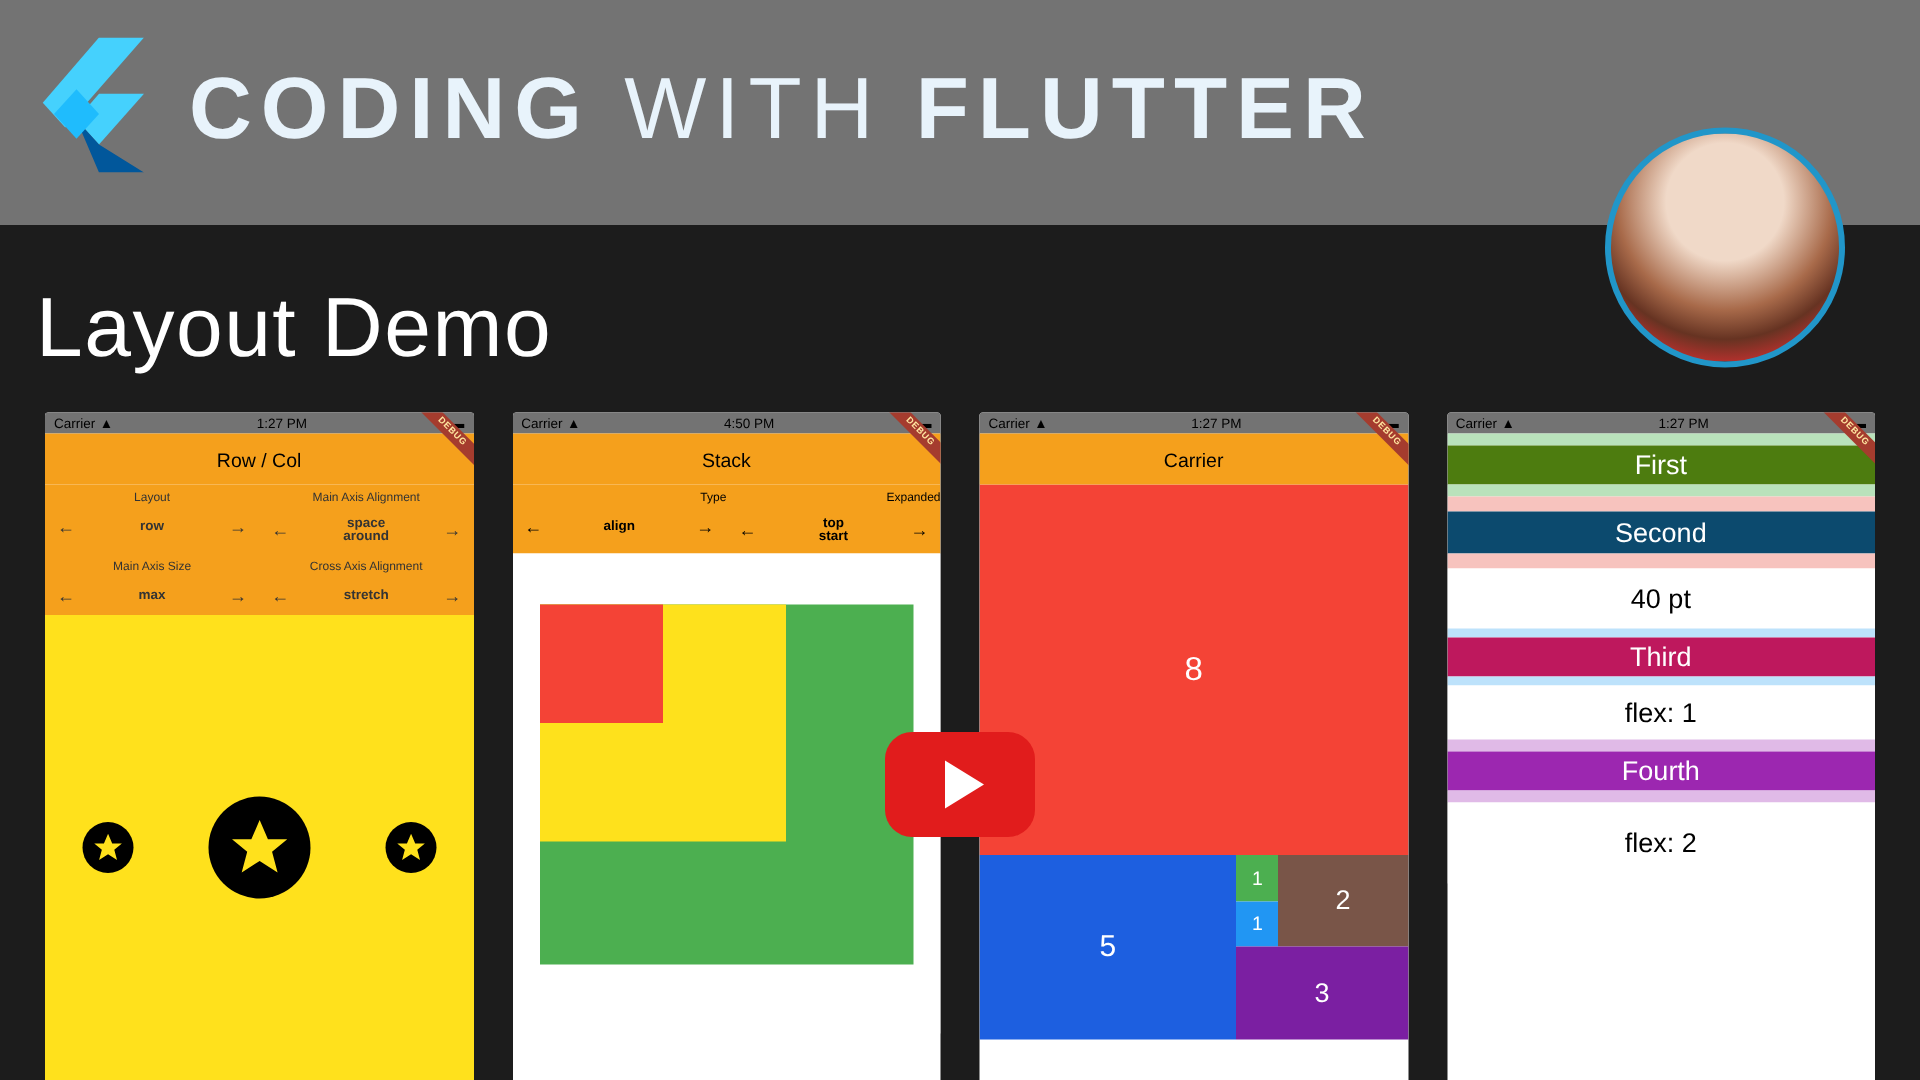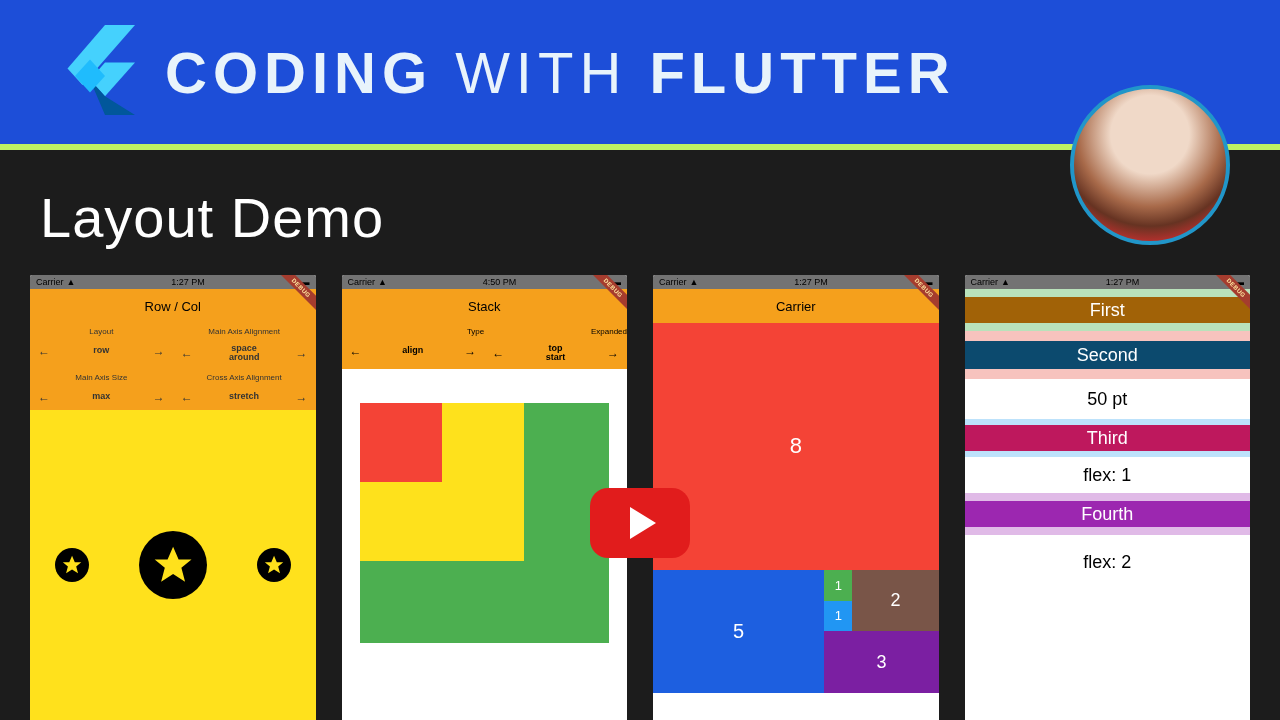--- a/index.html
+++ b/index.html
@@ -5,25 +5,25 @@
   * { margin: 0; padding: 0; box-sizing: border-box; }
   body {
     width: 1280px;
     height: 720px;
     background: #1c1c1c;
     font-family: -apple-system, BlinkMacSystemFont, "Segoe UI", sans-serif;
     overflow: hidden;
   }
   .header {
     height: 150px;
-    background: #1d4ed8;
-    border-bottom: 6px solid #bef264;
+    background: #737373;
+    border-bottom: 6px solid #737373;
     display: flex;
     align-items: center;
-    padding: 0 60px;
+    padding: 0 21px;
     gap: 30px;
     position: relative;
   }
   .flutter-logo {
     width: 75px; height: 95px;
     position: relative;
   }
   .header-title {
     color: #e8f3fb;
     font-size: 58px;
@@ -35,21 +35,21 @@
     position: absolute;
     right: 50px;
     top: 85px;
     width: 160px; height: 160px;
     border-radius: 50%;
     border: 4px solid #2196c9;
     background: radial-gradient(circle at 50% 30%, #f0d9c8 30%, #a86a4a 55%, #663322 70%, #c93030 85%);
     z-index: 10;
   }
   .subtitle-row {
-    padding: 35px 40px 25px 40px;
+    padding: 35px 40px 25px 24px;
   }
   .subtitle {
     color: #fff;
     font-size: 56px;
     font-weight: 300;
     letter-spacing: 1px;
   }
   .phones {
     display: flex;
     gap: 26px;
@@ -374,26 +374,26 @@
           <span>▲</span>
         </div>
       <div>1:27 PM</div>
       <div class="status-right">
           <span>▬</span>
         </div>
     </div>
     <div class="debug-ribbon">DEBUG</div>
     <div class="p4-body" id="p4-body">
         <div style="height: 8px; background: rgb(185, 226, 187);"></div>
-        <div class="pad-row" style="height: 26px; background: #a16207; text-align: center;">First</div>
+        <div class="pad-row" style="height: 26px; background: #4d7c0f; text-align: center;">First</div>
         <div style="height: 8px; background: rgb(185, 226, 187);"></div>
         <div style="height: 10px; background: rgb(247, 195, 190);"></div>
         <div class="pad-row" style="height: 28px; background: #0c4a6e;">Second</div>
         <div style="height: 10px; background: rgb(247, 195, 190);"></div>
-        <div class="pad-row black" style="height: 40px; background: rgb(255, 255, 255);">50 pt</div>
+        <div class="pad-row black" style="height: 40px; background: rgb(255, 255, 255);">40 pt</div>
         <div style="height: 6px; background: rgb(189, 226, 251);"></div>
         <div class="pad-row" style="height: 26px; background: #be185d;">Third</div>
         <div style="height: 6px; background: rgb(189, 226, 251);"></div>
         <div class="pad-row black" style="height: 36px; background: rgb(255, 255, 255);">flex: 1</div>
         <div style="height: 8px; background: rgb(224, 186, 231);"></div>
         <div class="pad-row" style="height: 26px; background: rgb(156, 39, 176);">Fourth</div>
         <div style="height: 8px; background: rgb(224, 186, 231);"></div>
         <div class="pad-row black" style="height: 54px; background: rgb(255, 255, 255);">flex: 2</div>
       </div>
   </div>

